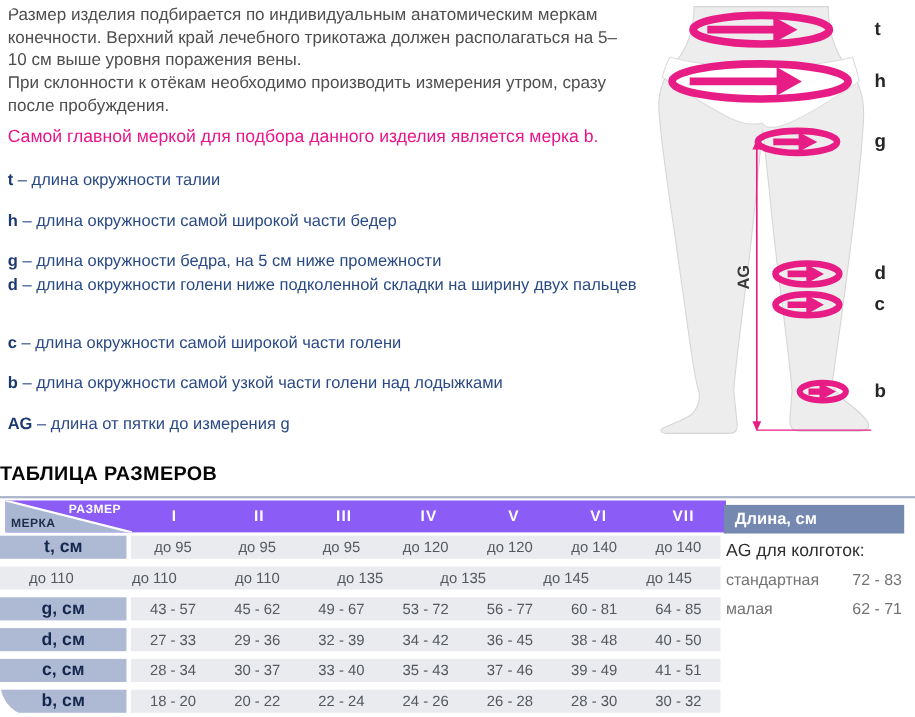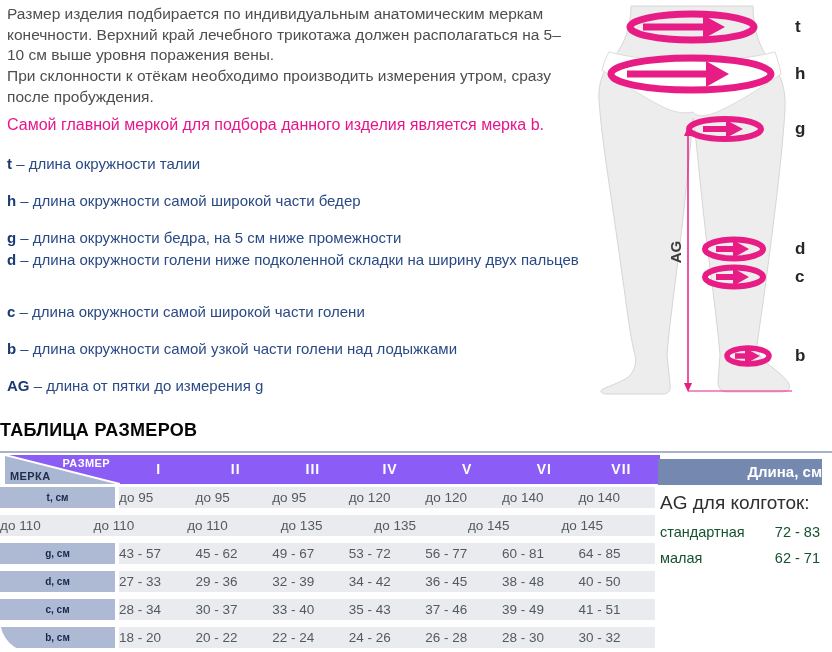--- a/index.html
+++ b/index.html
@@ -27,31 +27,31 @@
 
   .thead { position:absolute; top:455px; left:5px; width:655px; height:29px; background:#8b5cf6; display:flex; }
   .corner { position:relative; width:115px; height:29px; }
   .corner svg { position:absolute; left:0; top:0; }
   .corner-top { position:absolute; top:2px; right:10px; font-size:11px; font-weight:bold; color:#fff; letter-spacing:.4px; }
   .corner-bottom { position:absolute; bottom:2px; left:5px; font-size:11px; font-weight:bold; color:#232d4c; letter-spacing:.4px; }
   .hcols { flex:1; display:flex; }
   .hcol { flex:1; text-align:center; color:#fff; font-weight:bold; font-size:14px; line-height:29px; letter-spacing:1px; }
 
   .trow { position:absolute; left:0; width:655px; height:21px; display:flex; }
-  .rlabel { width:115px; background:#aebad4; color:#15274d; font-weight:bold; font-size:10px;
+  .rlabel { width:115px; background:#aebad4; color:#15274d; font-weight:bold; font-size:16px;
             text-align:center; line-height:21px; margin-right:4px; }
   .rvals { flex:1; background:#e9ebee; display:flex; }
-  .rval { flex:1; text-align:left; font-size:13.5px; color:#55595f; line-height:21px; }
+  .rval { flex:1; text-align:center; font-size:13.5px; color:#55595f; line-height:21px; }
 
   
   .panel { position:absolute; left:658px; top:459px; width:164px; box-sizing:border-box; }
   .panel-h { height:26px; background:#7589b0; color:#fff; font-weight:bold; font-size:15px;
-             line-height:26px; padding-left:10px;text-align:right; }
-  .panel-sub { margin-top:7px; padding-left:2px; font-size:19px; color:#2e2e2e; }
-  .panel-row { display:flex; justify-content:space-between; font-size:14.5px; color:#14532d;
+             line-height:26px; padding-left:10px; }
+  .panel-sub { margin-top:7px; padding-left:2px; font-size:16px; color:#2e2e2e; }
+  .panel-row { display:flex; justify-content:space-between; font-size:14.5px; color:#737373;
                margin-top:10px; padding:0 2px 0 2px; }
 </style>
 </head>
 <body>
 
 <div class="page">
 
   <div class="para para--p1">Размер изделия подбирается по индивидуальным анатомическим меркам конечности. Верхний край лечебного трикотажа должен располагаться на 5–10 см выше уровня поражения вены.</div>
   <div class="para para--p2">При склонности к отёкам необходимо производить измерения утром, сразу после пробуждения.</div>
   <div class="para para--highlight">Самой главной меркой для подбора данного изделия является мерка b.</div>

